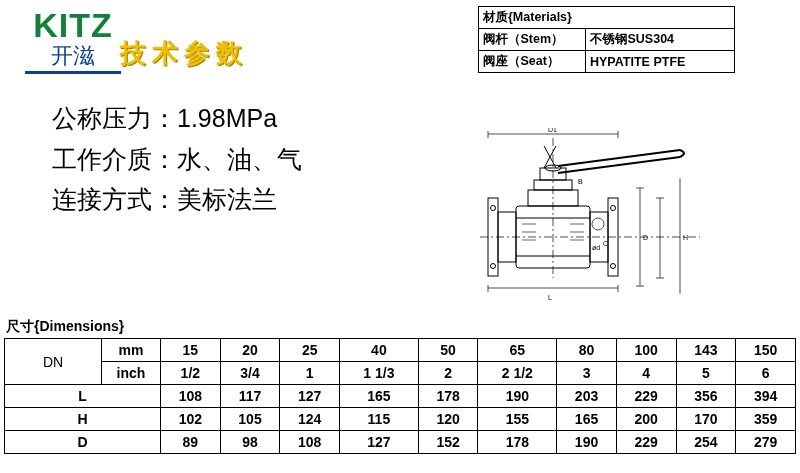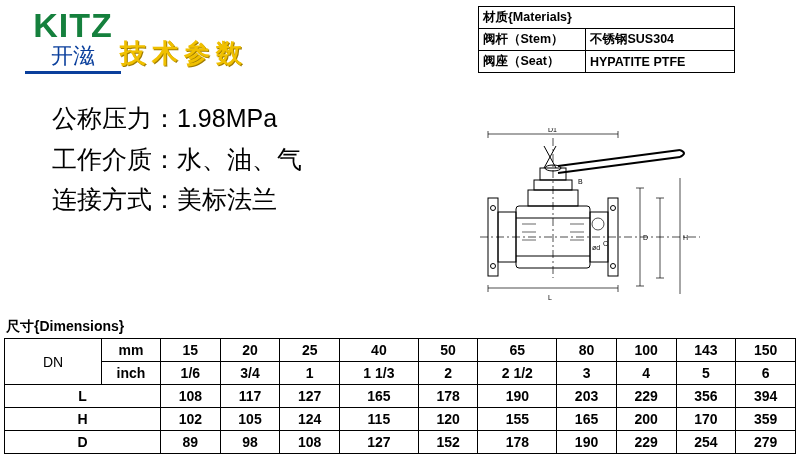--- a/index.html
+++ b/index.html
@@ -194,21 +194,21 @@
     <td>40</td>
     <td>50</td>
     <td>65</td>
     <td>80</td>
     <td>100</td>
     <td>143</td>
     <td>150</td>
   </tr>
   <tr>
     <td class="unit">inch</td>
-    <td>1/6</td>
+    <td>1/2</td>
     <td>3/4</td>
     <td>1</td>
     <td>1 1/3</td>
     <td>2</td>
     <td>2 1/2</td>
     <td>3</td>
     <td>4</td>
     <td>5</td>
     <td>6</td>
   </tr>

